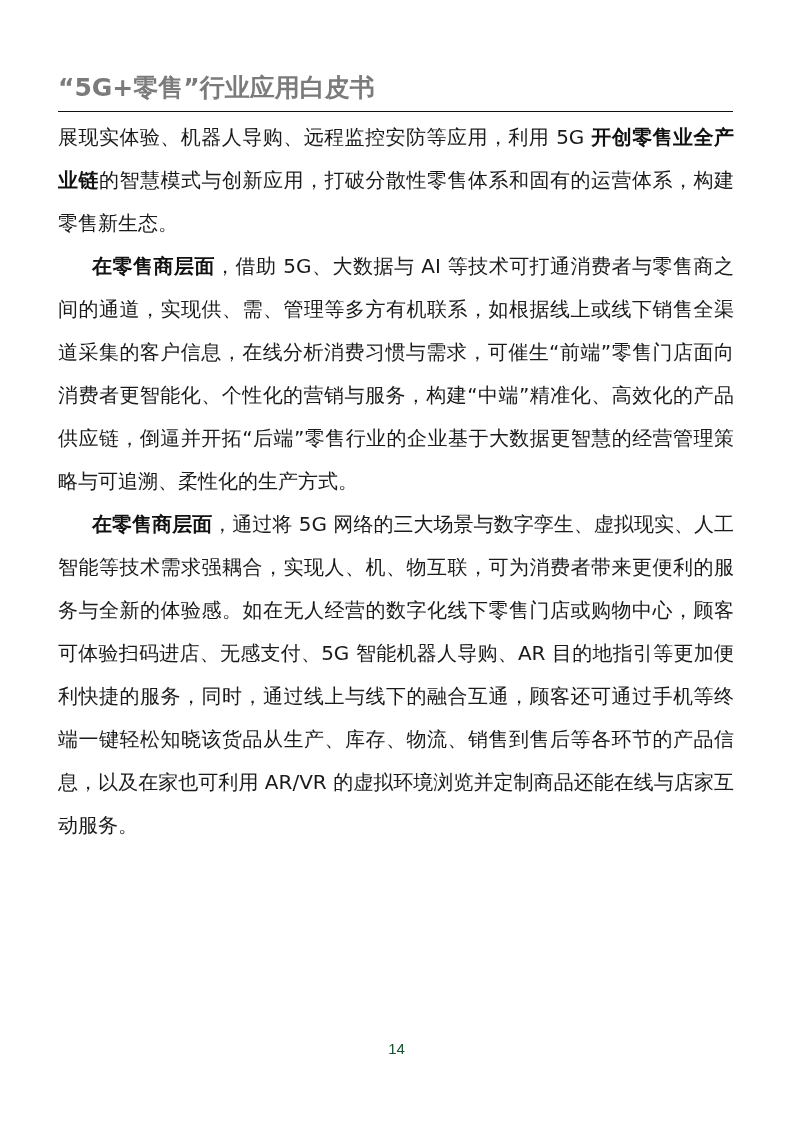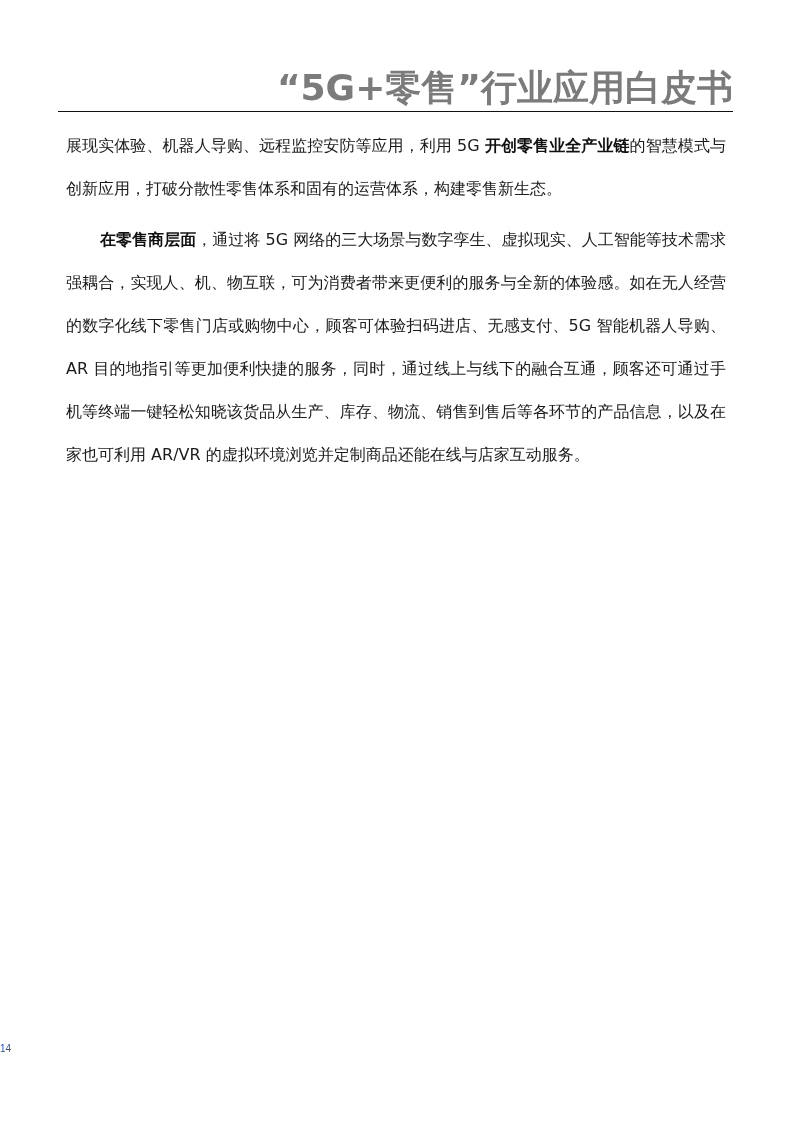--- a/index.html
+++ b/index.html
@@ -17,72 +17,73 @@
     }
     .header {
       position: absolute;
       left: 58px;
       top: 70px;
       width: 675px;
     }
     .header-title {
       font-family: "DejaVu Sans", "Liberation Sans", sans-serif;
       font-weight: bold;
-      font-size: 36px;
+      font-size: 25px;
       line-height: 36px;
       color: #7b7b7b;
       letter-spacing: 0px;
       white-space: nowrap;
-      text-align: right;
     }
     .header-rule {
       position: absolute;
       left: 0;
       top: 41px;
       width: 675px;
       height: 0;
       border-top: 1.5px solid #111111;
     }
     .body-text {
       position: absolute;
       left: 58px;
       top: 116px;
       width: 676px;
     }
     .para {
-      margin: 8px;
-      font-size: 16px;
+      margin: 0;
+      font-size: 20px;
       line-height: 43px;
       text-align: justify;
       color: #1a1a1a;
     }
     .para.indent {
       text-indent: 34px;
     }
     .para b {
       font-weight: bold;
       color: #111111;
     }
     .page-number {
       position: absolute;
       left: 0;
       top: 1040px;
       width: 793px;
-      font-size: 10px;
+      text-align: center;
+      font-size: 15px;
       line-height: 18px;
-      color: #1d4ed8;
+      color: #14532d;
       font-family: "Liberation Sans", "DejaVu Sans", sans-serif;
     }
   </style>
 </head>
 <body>
 
 <div class="header">
   <div class="header-title">“5G+零售”行业应用白皮书</div>
   <div class="header-rule"></div>
 </div>
 
 <div class="body-text">
   <p class="para"><span>展现实体验、机器人导购、远程监控安防等应用，利用 5G </span><b>开创零售业全产业链</b><span>的智慧模式与创新应用，打破分散性零售体系和固有的运营体系，构建零售新生态。</span></p>
+  <p class="para indent"><b>在零售商层面</b><span>，借助 5G、大数据与 AI 等技术可打通消费者与零售商之间的通道，实现供、需、管理等多方有机联系，如根据线上或线下销售全渠道采集的客户信息，在线分析消费习惯与需求，可催生“前端”零售门店面向消费者更智能化、个性化的营销与服务，构建“中端”精准化、高效化的产品供应链，倒逼并开拓“后端”零售行业的企业基于大数据更智慧的经营管理策略与可追溯、柔性化的生产方式。</span></p>
   <p class="para indent"><b>在零售商层面</b><span>，通过将 5G 网络的三大场景与数字孪生、虚拟现实、人工智能等技术需求强耦合，实现人、机、物互联，可为消费者带来更便利的服务与全新的体验感。如在无人经营的数字化线下零售门店或购物中心，顾客可体验扫码进店、无感支付、5G 智能机器人导购、AR 目的地指引等更加便利快捷的服务，同时，通过线上与线下的融合互通，顾客还可通过手机等终端一键轻松知晓该货品从生产、库存、物流、销售到售后等各环节的产品信息，以及在家也可利用 AR/VR 的虚拟环境浏览并定制商品还能在线与店家互动服务。</span></p>
 </div>
 
 <div class="page-number">14</div>
 
 </body></html>

